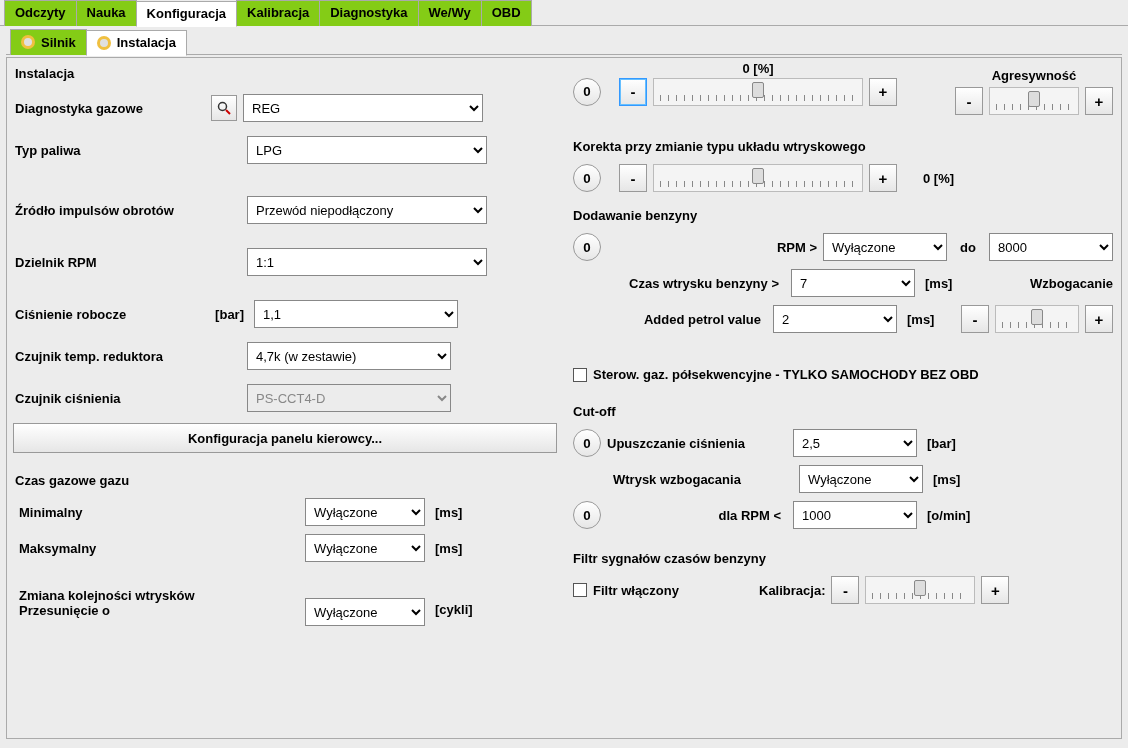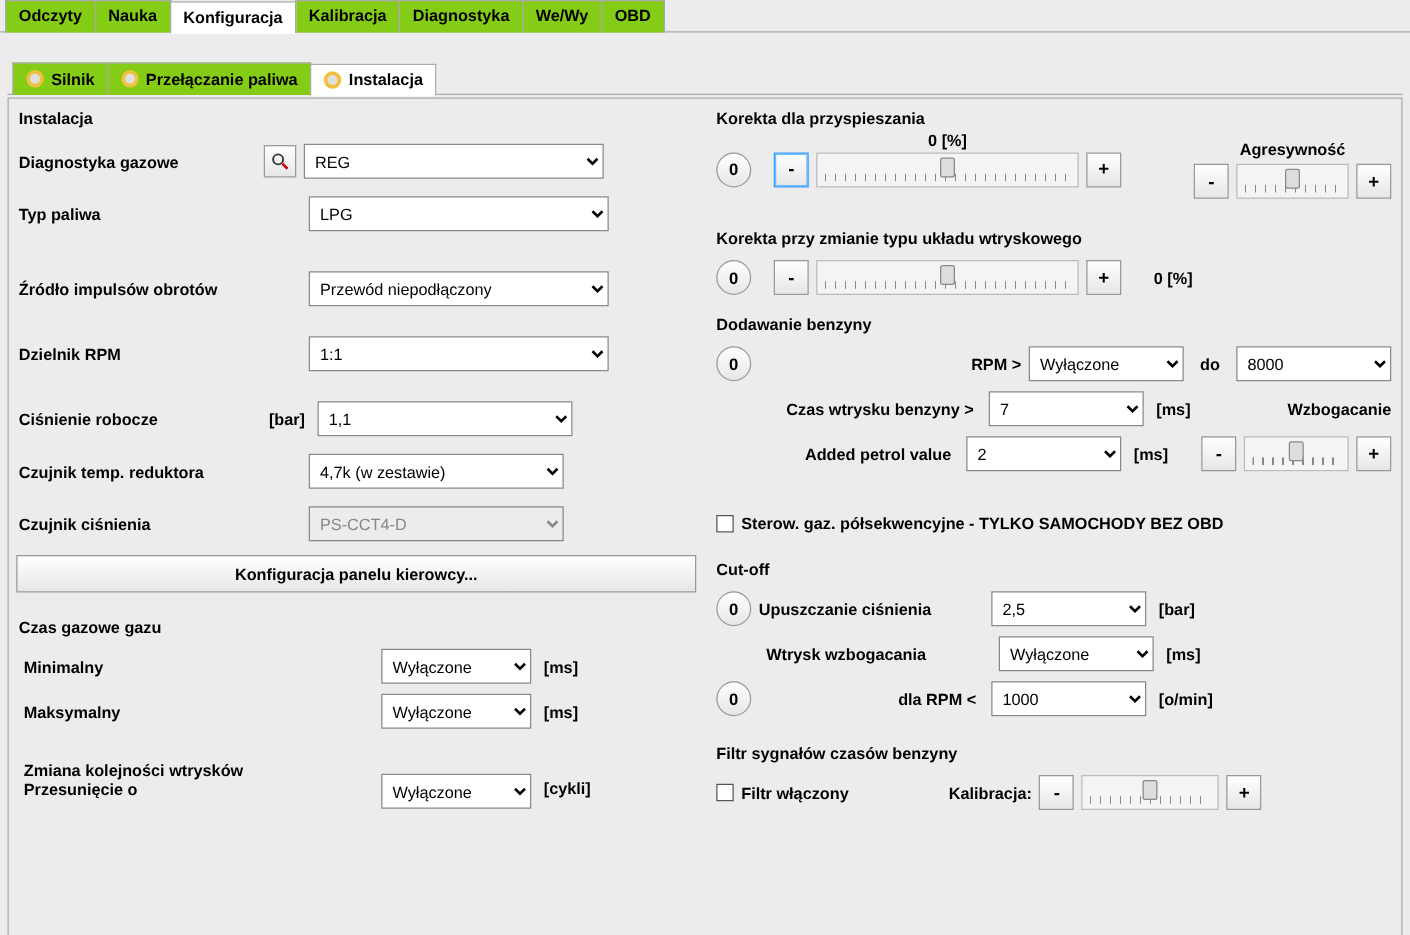--- a/index.html
+++ b/index.html
@@ -182,28 +182,24 @@
   <div class="tab"><span>Odczyty</span></div>
   <div class="tab"><span>Nauka</span></div>
   <div class="tab active"><span>Konfiguracja</span></div>
   <div class="tab"><span>Kalibracja</span></div>
   <div class="tab"><span>Diagnostyka</span></div>
   <div class="tab"><span>We/Wy</span></div>
   <div class="tab"><span>OBD</span></div>
 </div>
 <div class="tabbar-line"></div>
 
-<div class="tabs-sub" style="margin-top:24px;padding-left:10px;">
+<div class="tabs-sub" style="margin-top:3px;padding-left:10px;">
   <div class="tab">
       <span class="cog"></span>
       <span>Silnik</span>
-    </div>
-  <div class="tab">
-      <span class="cog"></span>
-      <span>Przełączanie paliwa</span>
     </div>
   <div class="tab active">
       <span class="cog"></span>
       <span>Instalacja</span>
     </div>
 </div>
 <div class="tabbar-line" style="margin-left:6px;margin-right:6px;"></div>
 
 <div class="panel">
 
@@ -277,21 +273,20 @@
           <div class="label">Przesunięcie o</div>
         </div>
         <select class="short" style="margin-top:10px"><option>Wyłączone</option></select>
         <span class="unit" style="margin-top:14px">[cykli]</span>
       </div>
     </div>
   </div>
 
   <div class="col">
 
-    <div class="section-title">Korekta dla przyspieszania</div>
     <div class="row" style="position:relative">
       <button class="zero-btn">0</button>
       <div style="width:6px"></div>
       <button class="sq-btn active">-</button>
       <div class="slider-box" style="width:210px;position:relative">
         <div class="center-val">0  [%]</div>
         <div class="slider-ticks"></div>
         <div class="slider-thumb" style="left:calc(50% - 6px)"></div>
       </div>
       <button class="sq-btn">+</button>

